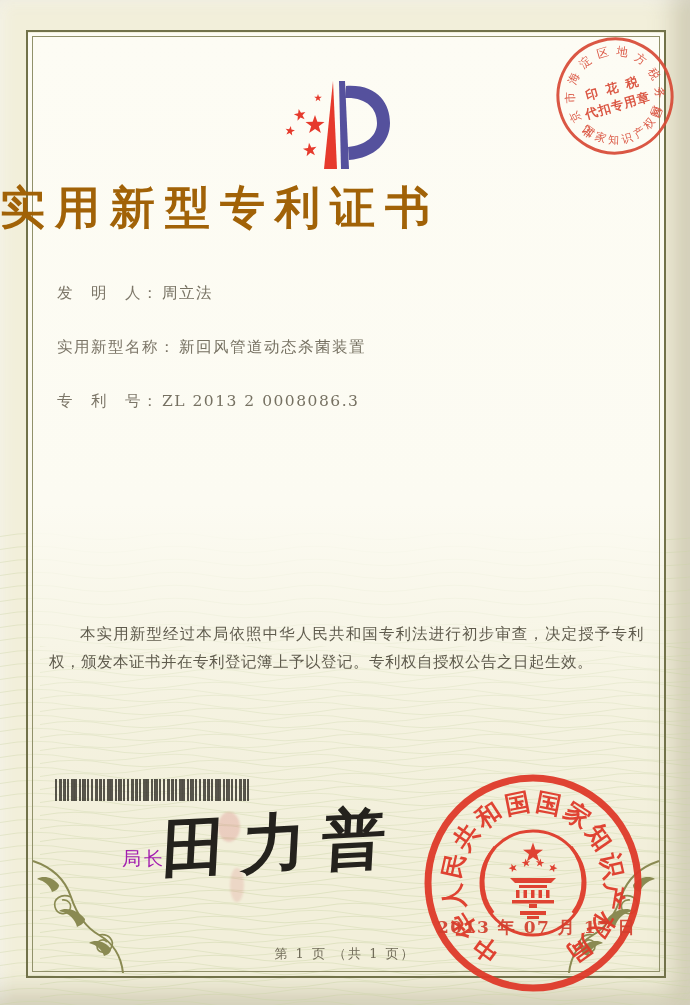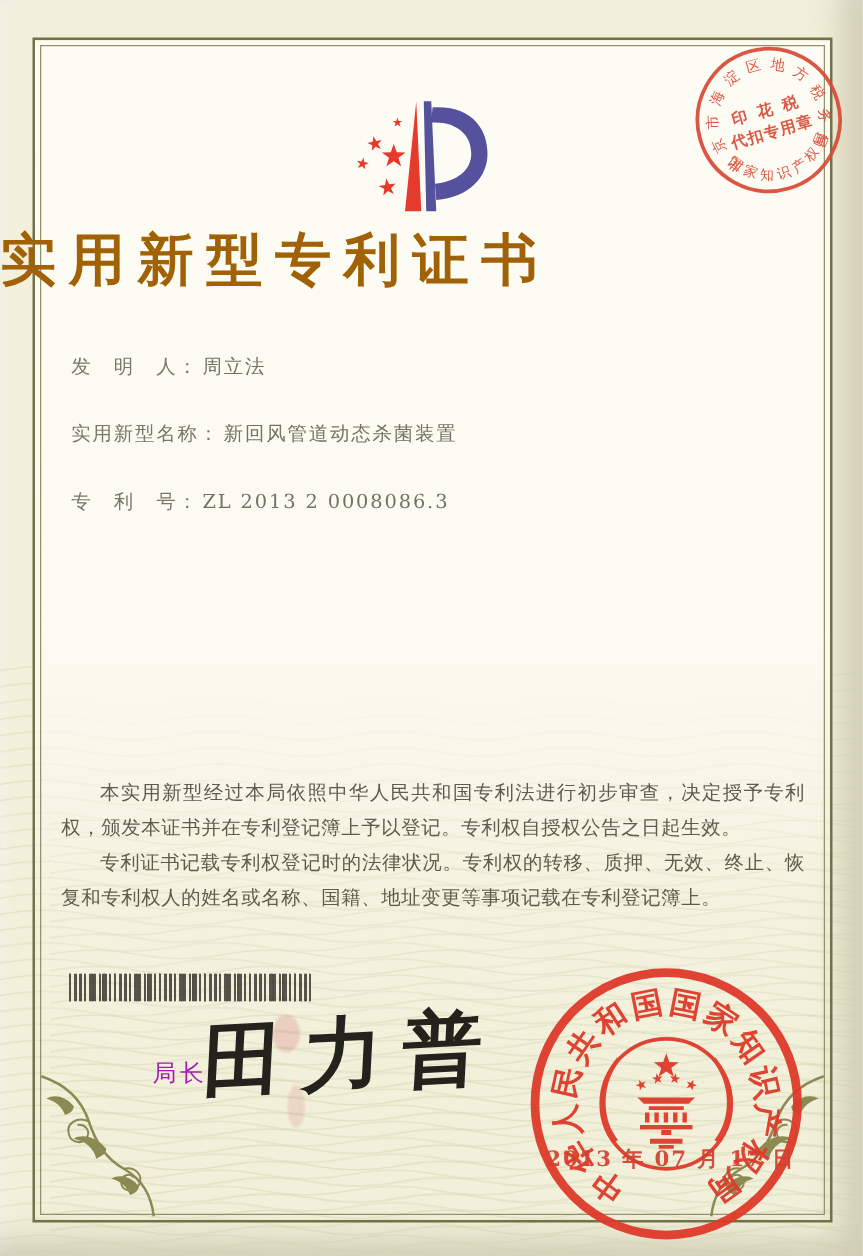--- a/index.html
+++ b/index.html
@@ -145,21 +145,20 @@
     <div class="field-row">
       <span class="f-label">实用新型名称：</span><span class="f-value">新回风管道动态杀菌装置</span>
     </div>
     <div class="field-row">
       <span class="f-label">专　利　号：</span><span class="f-value">ZL 2013 2 0008086.3</span>
     </div>
   </div>
 
   <div class="paras">
     <p>本实用新型经过本局依照中华人民共和国专利法进行初步审查，决定授予专利权，颁发本证书并在专利登记簿上予以登记。专利权自授权公告之日起生效。</p>
-    <p>专利证书记载专利权登记时的法律状况。专利权的转移、质押、无效、终止、恢复和专利权人的姓名或名称、国籍、地址变更等事项记载在专利登记簿上。</p>
   </div>
 
   <div class="barcode"></div>
 
   <div class="smudge smudge-a"></div>
   <div class="smudge smudge-b"></div>
 
   <span class="sig-label">局长</span>
   <span class="sig-name">田力普</span>
 
@@ -228,14 +227,15 @@
         <rect x="-4" y="21" width="8" height="4"></rect>
         <rect x="-13" y="28" width="26" height="4"></rect>
         <rect x="-6" y="33" width="12" height="3"></rect>
       </g>
       <path d="M-40,30 C-54,12 -54,-16 -38,-36" fill="none" stroke="#df3a2a" stroke-width="3.5"></path>
       <path d="M40,30 C54,12 54,-16 38,-36" fill="none" stroke="#df3a2a" stroke-width="3.5"></path>
     </g>
   </svg>
   <div class="seal-date">2013 年 07 月 17 日</div>
 
+  <div class="footer">第 1 页 （共 1 页）</div>
 
 </div>
 
 </body></html>

